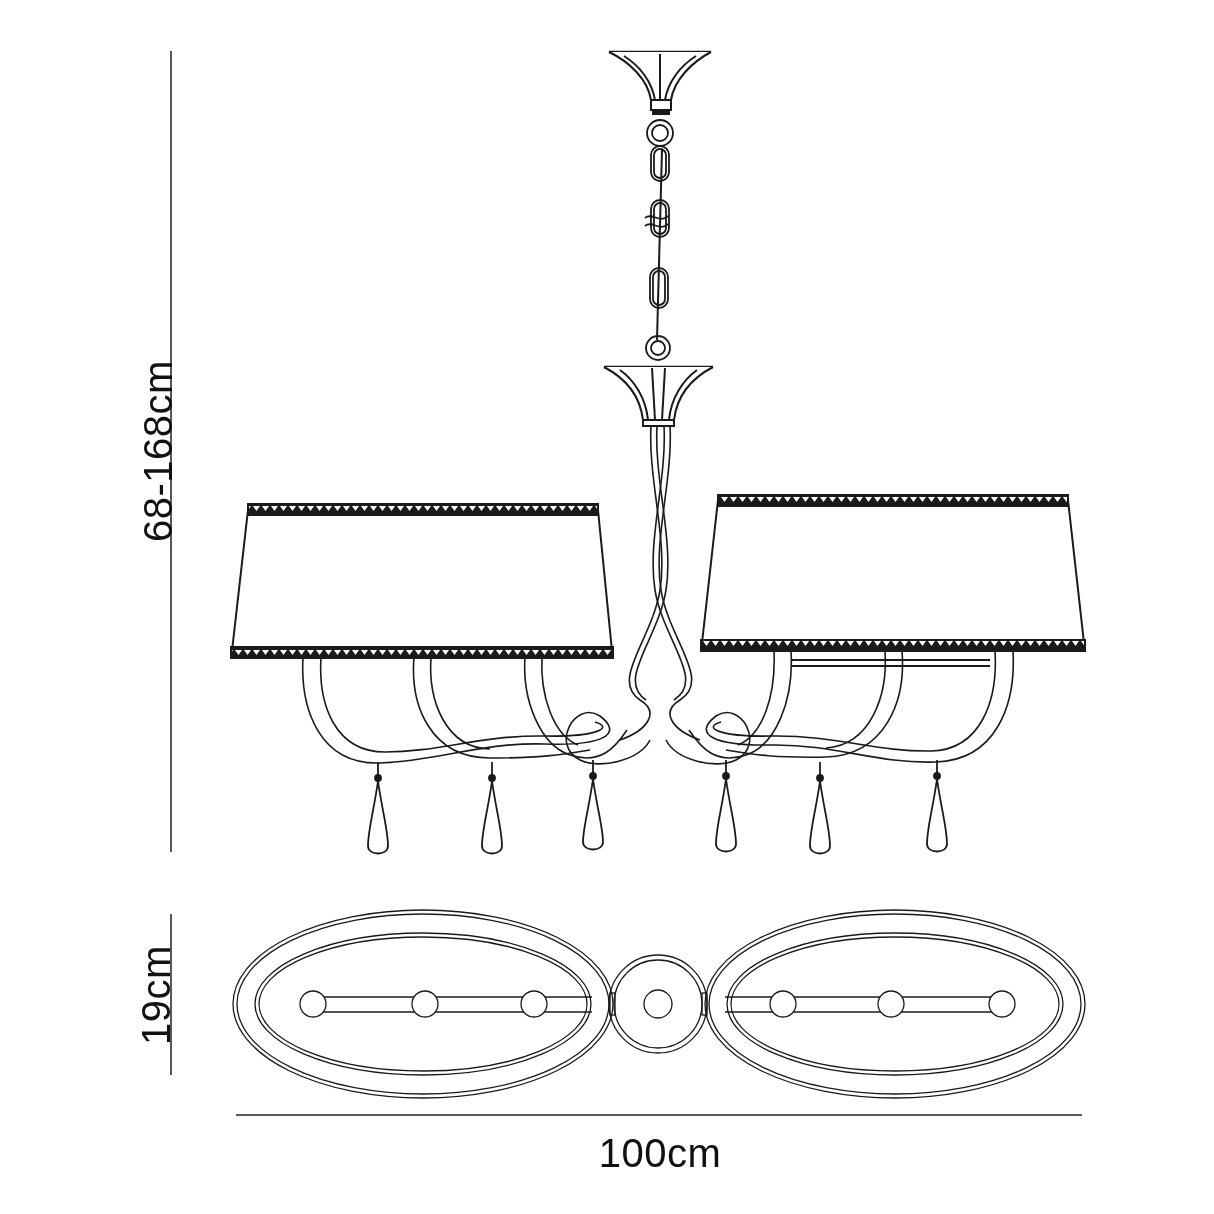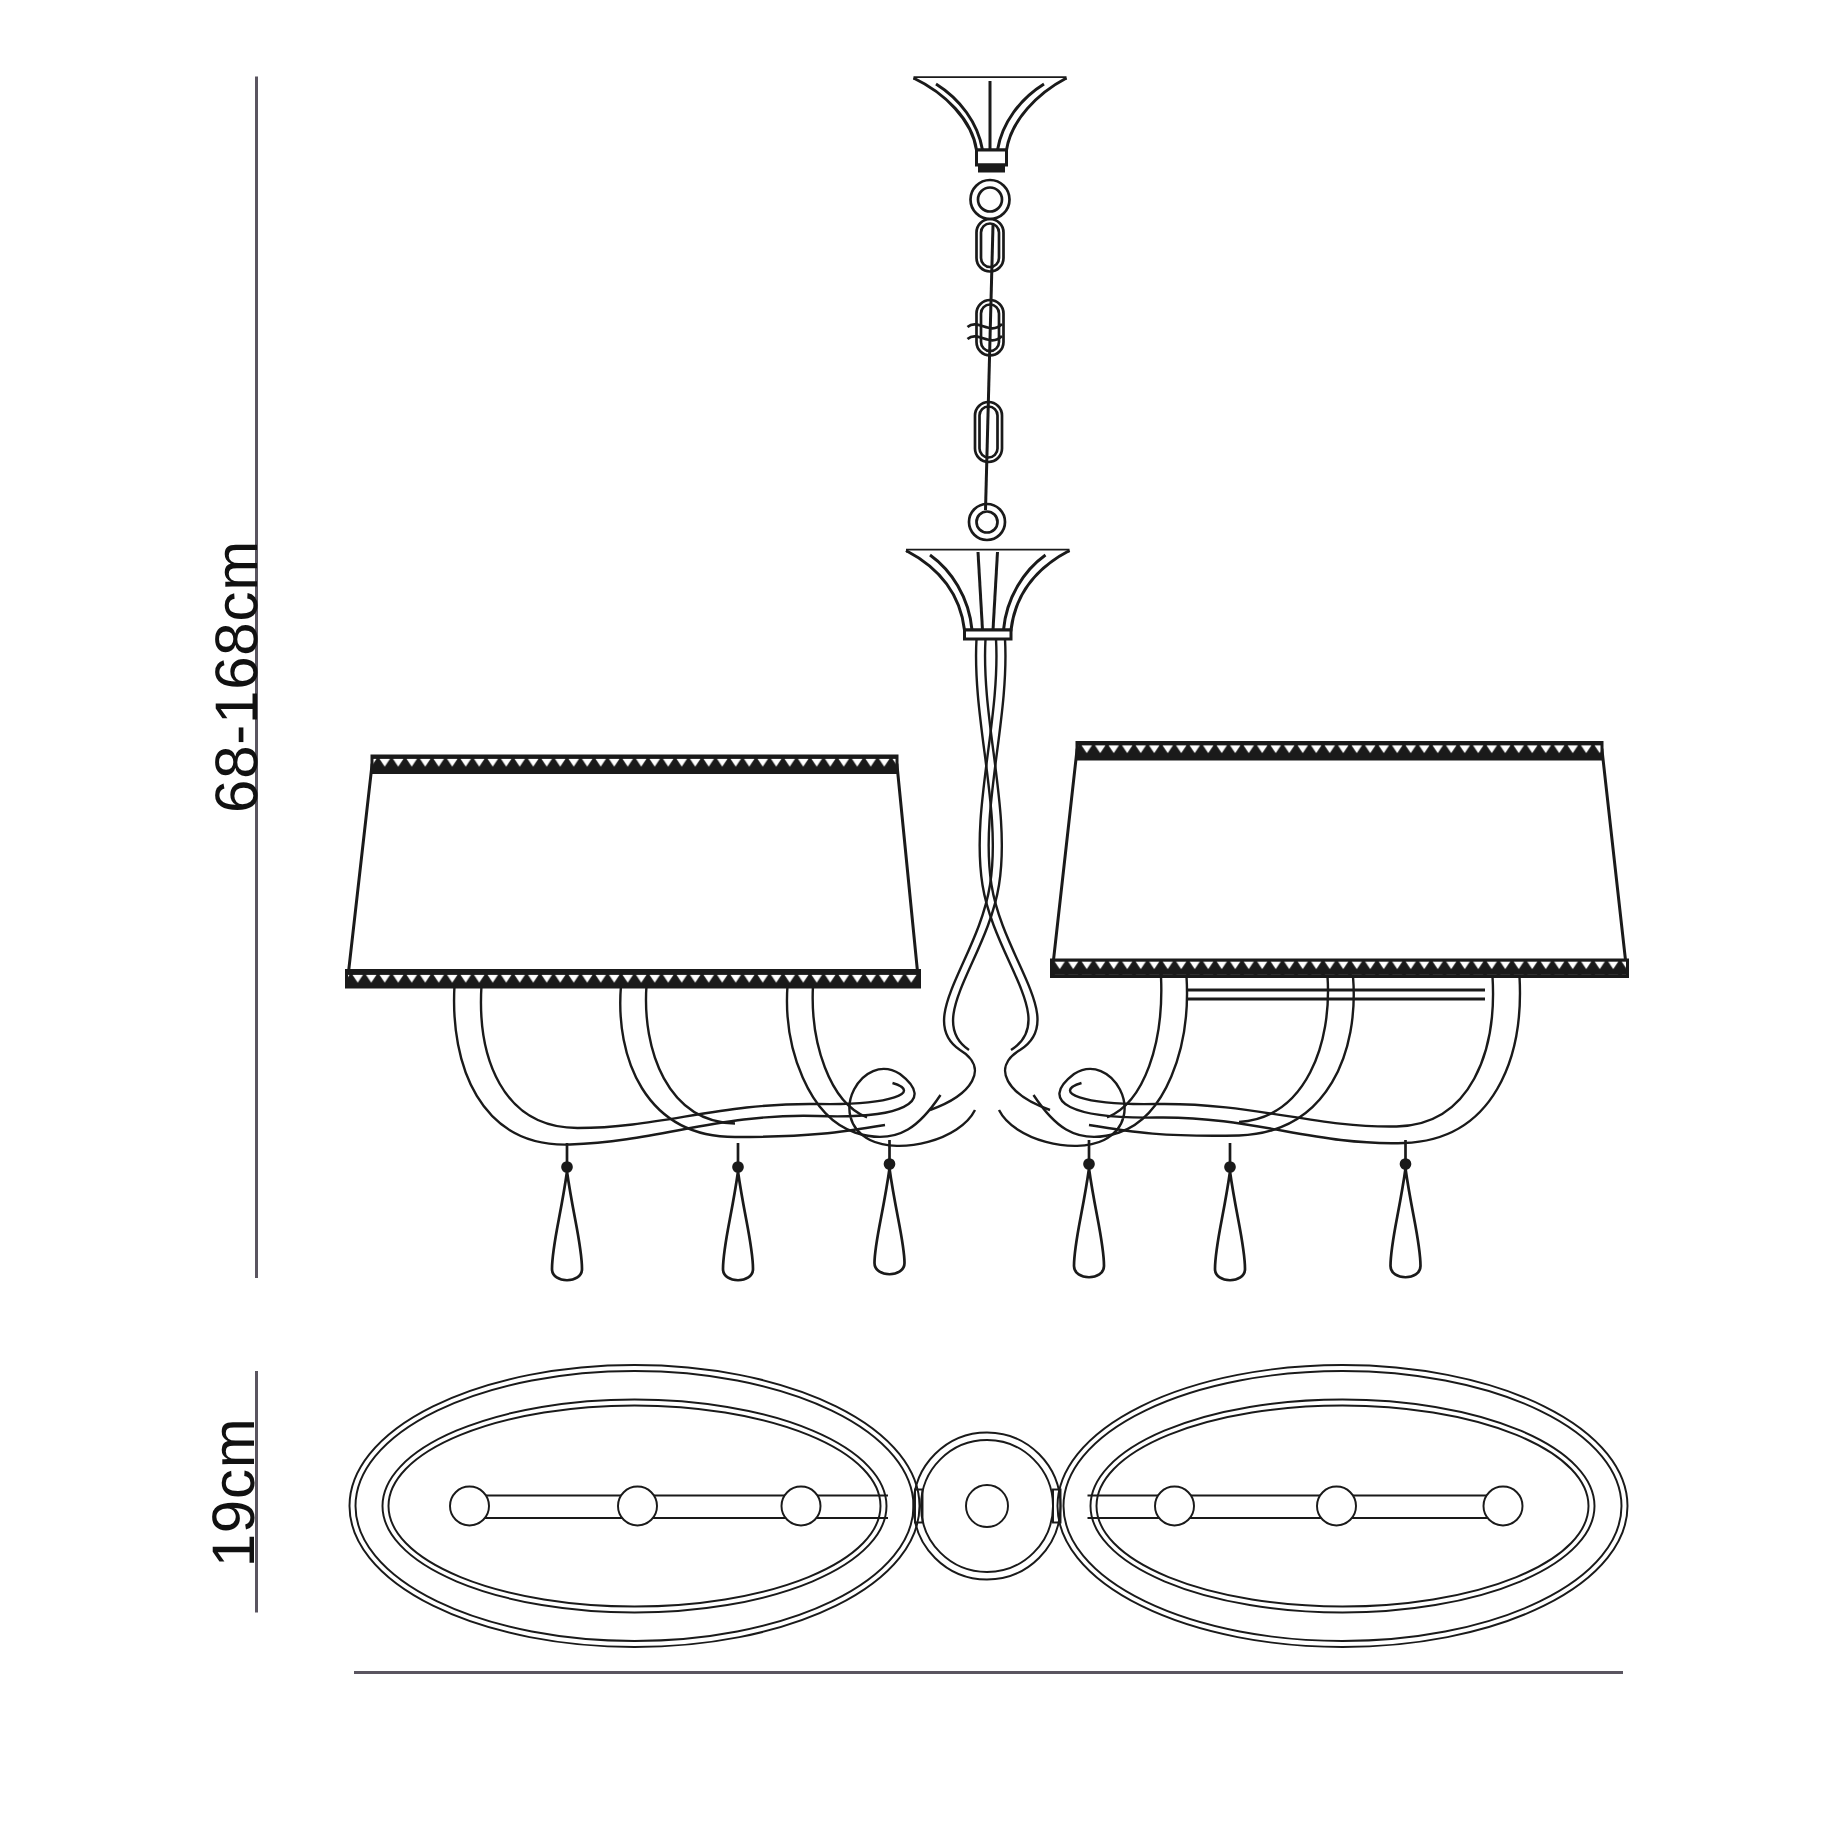--- a/index.html
+++ b/index.html
@@ -173,13 +173,14 @@
         <line x1="725" y1="1012" x2="1002" y2="1012"></line>
         <circle cx="783" cy="1004" r="13" fill="#fff"></circle>
         <circle cx="891" cy="1004" r="13" fill="#fff"></circle>
         <circle cx="1002" cy="1004" r="13" fill="#fff"></circle>
       </g>
     </g>
   </svg>
 
   <div id="label-height" class="dim-label vertical">68-168cm</div>
   <div id="label-depth" class="dim-label vertical">19cm</div>
+  <div id="label-width" class="dim-label">100cm</div>
 </div>
 
 </body></html>

